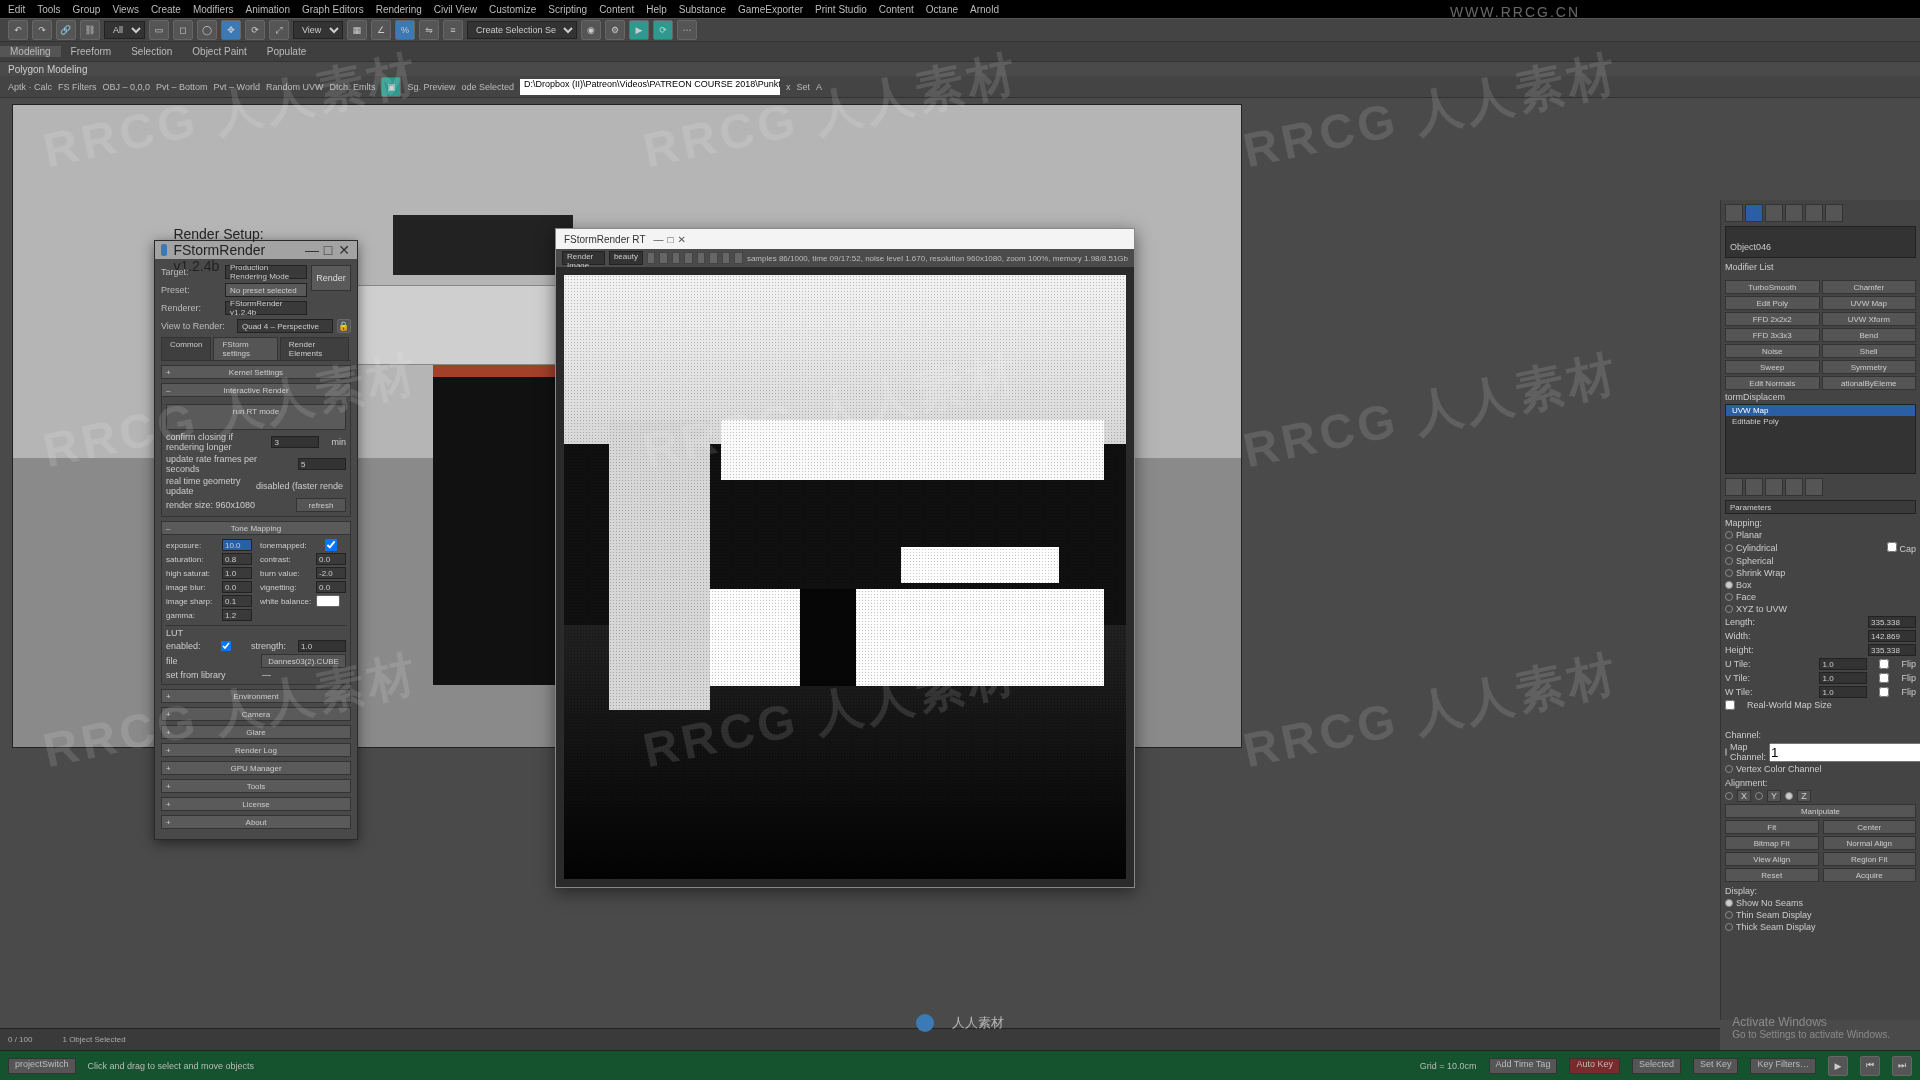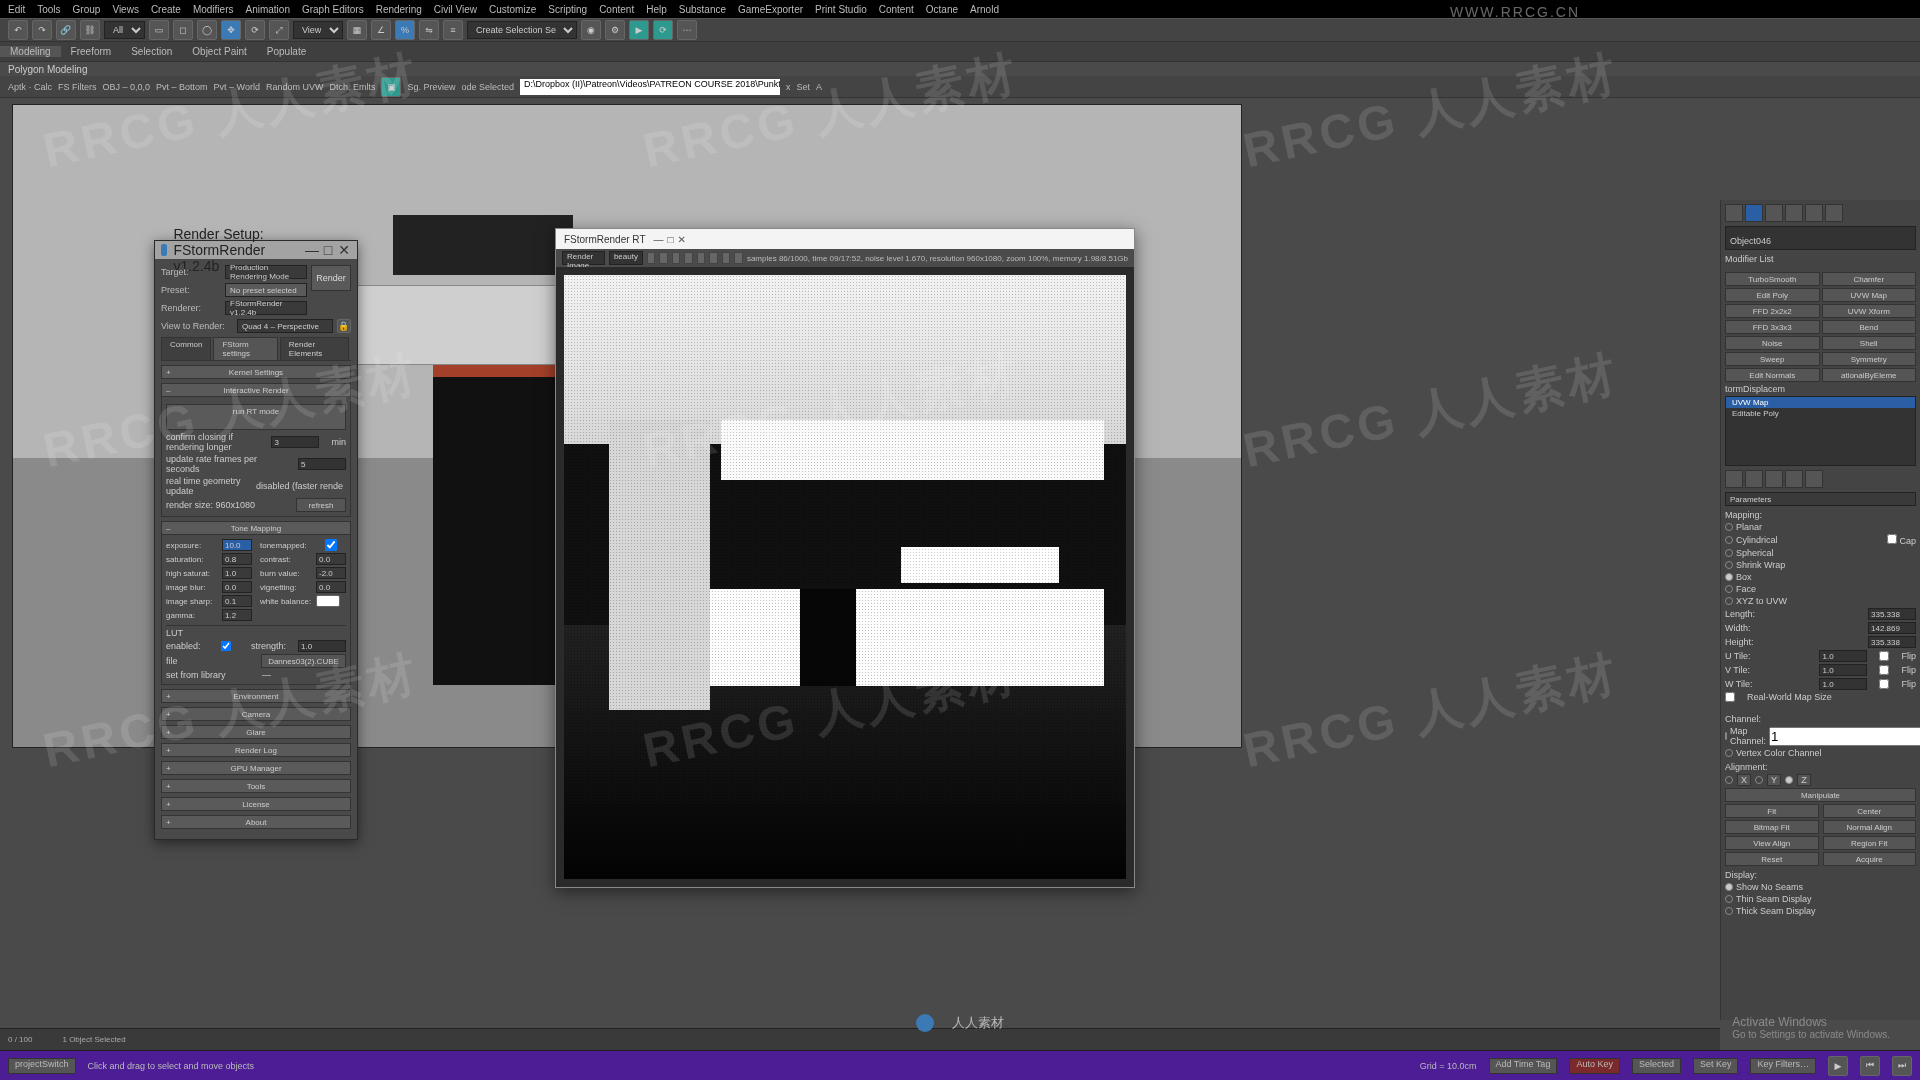--- a/index.html
+++ b/index.html
@@ -83,21 +83,21 @@
 .rimg .cabB { position:absolute; top:52%; left:24%; width:72%; height:16%; background:#f2f2f2;}
 .rimg .fridge{position:absolute; top:24%; left:8%; width:18%; height:48%; background:#cfcfcf;}
 .rimg .oven { position:absolute; top:52%; left:42%; width:10%; height:16%; background:#111;}
 .rimg::after{ content:""; position:absolute; inset:0; background-image:radial-gradient(rgba(0,0,0,.22) 1px, transparent 1px); background-size:3px 3px; mix-blend-mode:multiply;}
 
 
 .cmd { position:absolute; right:0; top:100px; width:200px; bottom:30px; background:#444; border-left:1px solid #333; padding:4px; font-size:9px; color:#ccc; overflow:hidden;}
 .cmd .iconrow { display:flex; gap:2px; margin-bottom:4px; }
 .cmd .iconrow span { width:18px;height:18px;background:#555;border:1px solid #333;}
 .cmd .iconrow span.sel { background:#2a5fa5;}
-.objname { height:24px; background:#333; border:1px solid #222; margin-bottom:4px; padding:6px 4px; line-height:16px;}
+.objname { height:32px; background:#333; border:1px solid #222; margin-bottom:4px; padding:12px 4px; line-height:16px;}
 .panel-hdr { height:14px; background:#3a3a3a; font-size:8px; line-height:14px; padding:0 4px; margin-top:4px; border:1px solid #222;}
 .btn2grid { display:grid; grid-template-columns:1fr 1fr; gap:2px; margin-top:2px;}
 .btn2grid span, .btn1 { height:14px; background:#555; border:1px solid #333; font-size:8px; display:flex; align-items:center; justify-content:center;}
 .stack { background:#333; border:1px solid #222; height:70px; margin-top:2px; font-size:8px;}
 .stack div { padding:1px 6px;}
 .stack .sel { background:#2a5fa5; color:#fff;}
 .subobj { display:flex; gap:2px; margin-top:4px;}
 .subobj span { width:18px;height:18px;background:#555;border:1px solid #333;}
 .params { margin-top:4px;}
 .prow { display:flex; align-items:center; gap:12px; margin-top:2px;}
@@ -106,21 +106,21 @@
 .radio { display:flex; align-items:center; gap:3px; margin-top:2px;}
 .radio i { width:8px;height:8px;border:1px solid #888;border-radius:50%;}
 .radio i.on { background:#ccc;}
 .btnrow2 { display:flex; gap:4px; margin-top:2px;}
 .btnrow2 span { flex:1; height:14px; background:#555; border:1px solid #333; font-size:8px; display:flex;align-items:center;justify-content:center;}
 .xyz { display:flex; gap:4px; margin-top:2px; align-items:center;}
 .xyz span.ax { width:14px;height:12px;background:#555;border:1px solid #333;text-align:center;}
 
 
 .timeline { position:absolute; left:0; right:200px; bottom:30px; height:22px; background:#3a3a3a; border-top:1px solid #222; display:flex; align-items:center; font-size:8px; color:#aaa; padding:0 8px;}
-.status { position:absolute; left:0; right:0; bottom:0; height:30px; background:#4c1d95; border-top:1px solid #222; display:flex; align-items:center; gap:12px; padding:0 8px; font-size:9px; color:#bbb;}
+.status { position:absolute; left:0; right:0; bottom:0; height:30px; background:#14532d; border-top:1px solid #222; display:flex; align-items:center; gap:12px; padding:0 8px; font-size:9px; color:#bbb;}
 .status .sbtn { height:16px; padding:0 6px; background:#555; border:1px solid #333;}
 
 
 .wm { position:absolute; color:rgba(255,255,255,.12); font-size:48px; font-weight:bold; transform:rotate(-12deg); pointer-events:none; letter-spacing:4px;}
 .wmurl{ position:absolute; top:4px; right:340px; color:rgba(255,255,255,.4); font-size:14px; letter-spacing:2px;margin-left:20px;}
 .wmlogo{ position:absolute; bottom:48px; left:50%; transform:translateX(-50%); color:rgba(255,255,255,.6); font-size:13px; display:flex; align-items:center; gap:18px;}
 .wmlogo i{ width:18px;height:18px;border-radius:50%;background:#3b7ab5;}
 .activate{ position:absolute; bottom:40px; right:30px; color:rgba(255,255,255,.35); font-size:12px; text-align:left;}
 </style>
 </head>
@@ -474,21 +474,21 @@
           <label>W Tile:</label>
           <input class="n" value="1.0" style="">
           <input type="checkbox" class="cb" style="">
           <span>Flip</span>
         </div>
       <div class="prow">
           <input type="checkbox" class="cb" style="">
           <span>Real-World Map Size</span>
         </div>
 
-      <div style="margin-top:12px">Channel:</div>
+      <div style="margin-top:20px">Channel:</div>
       <div class="radio">
           <i class="on"></i>
           <span>Map Channel:</span>
           <input class="n" style="margin-left: auto;" value="1">
         </div>
       <div class="radio">
           <i></i>
           <span>Vertex Color Channel</span>
         </div>
 

